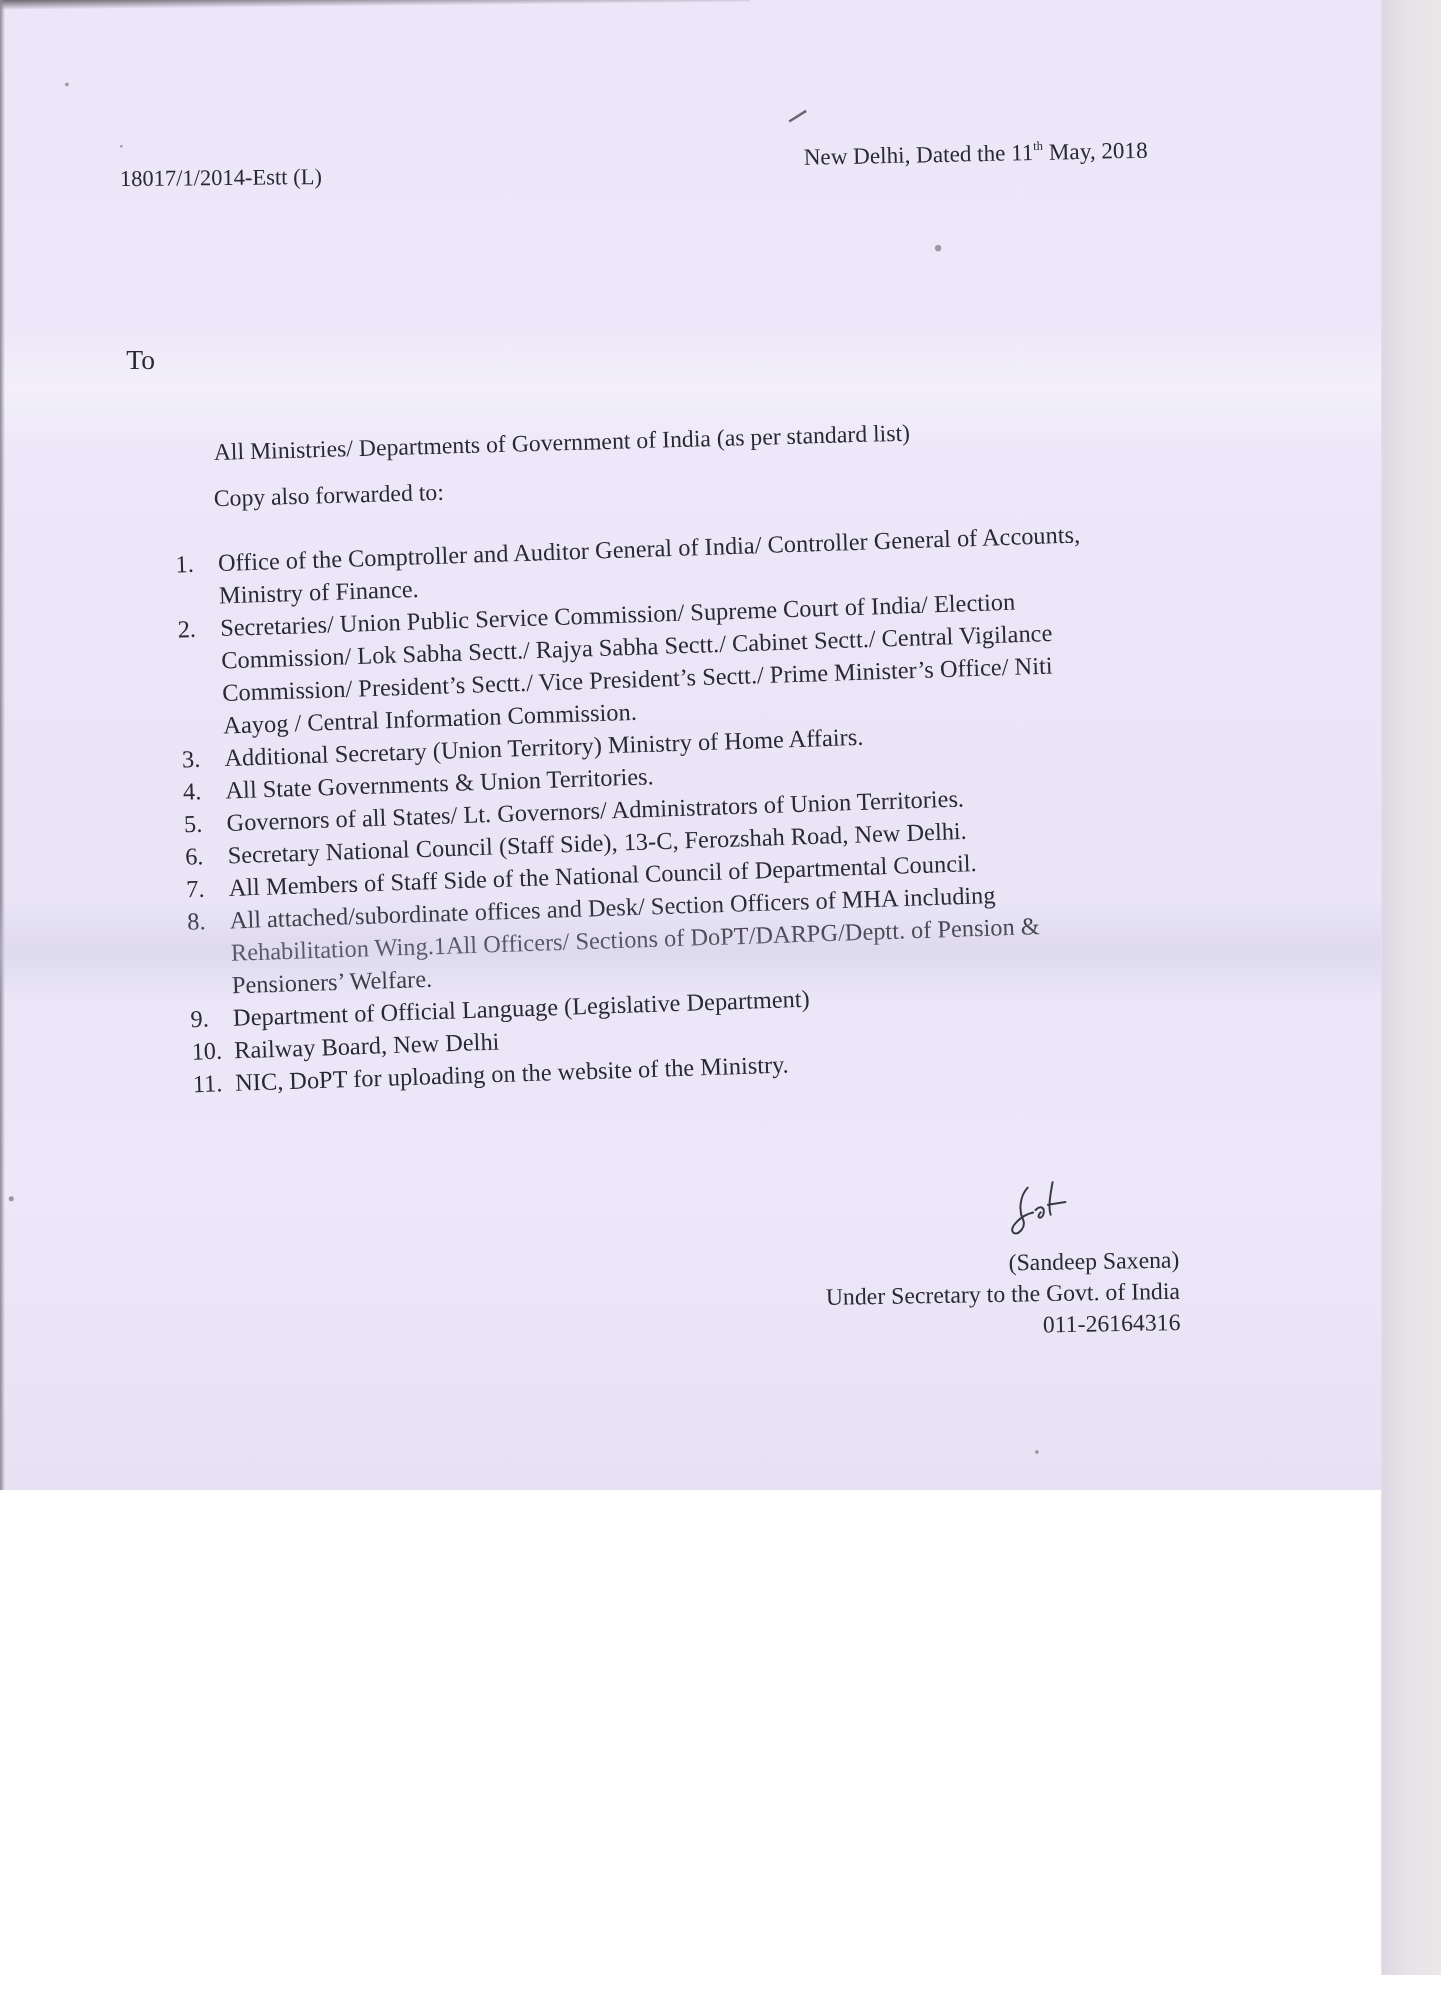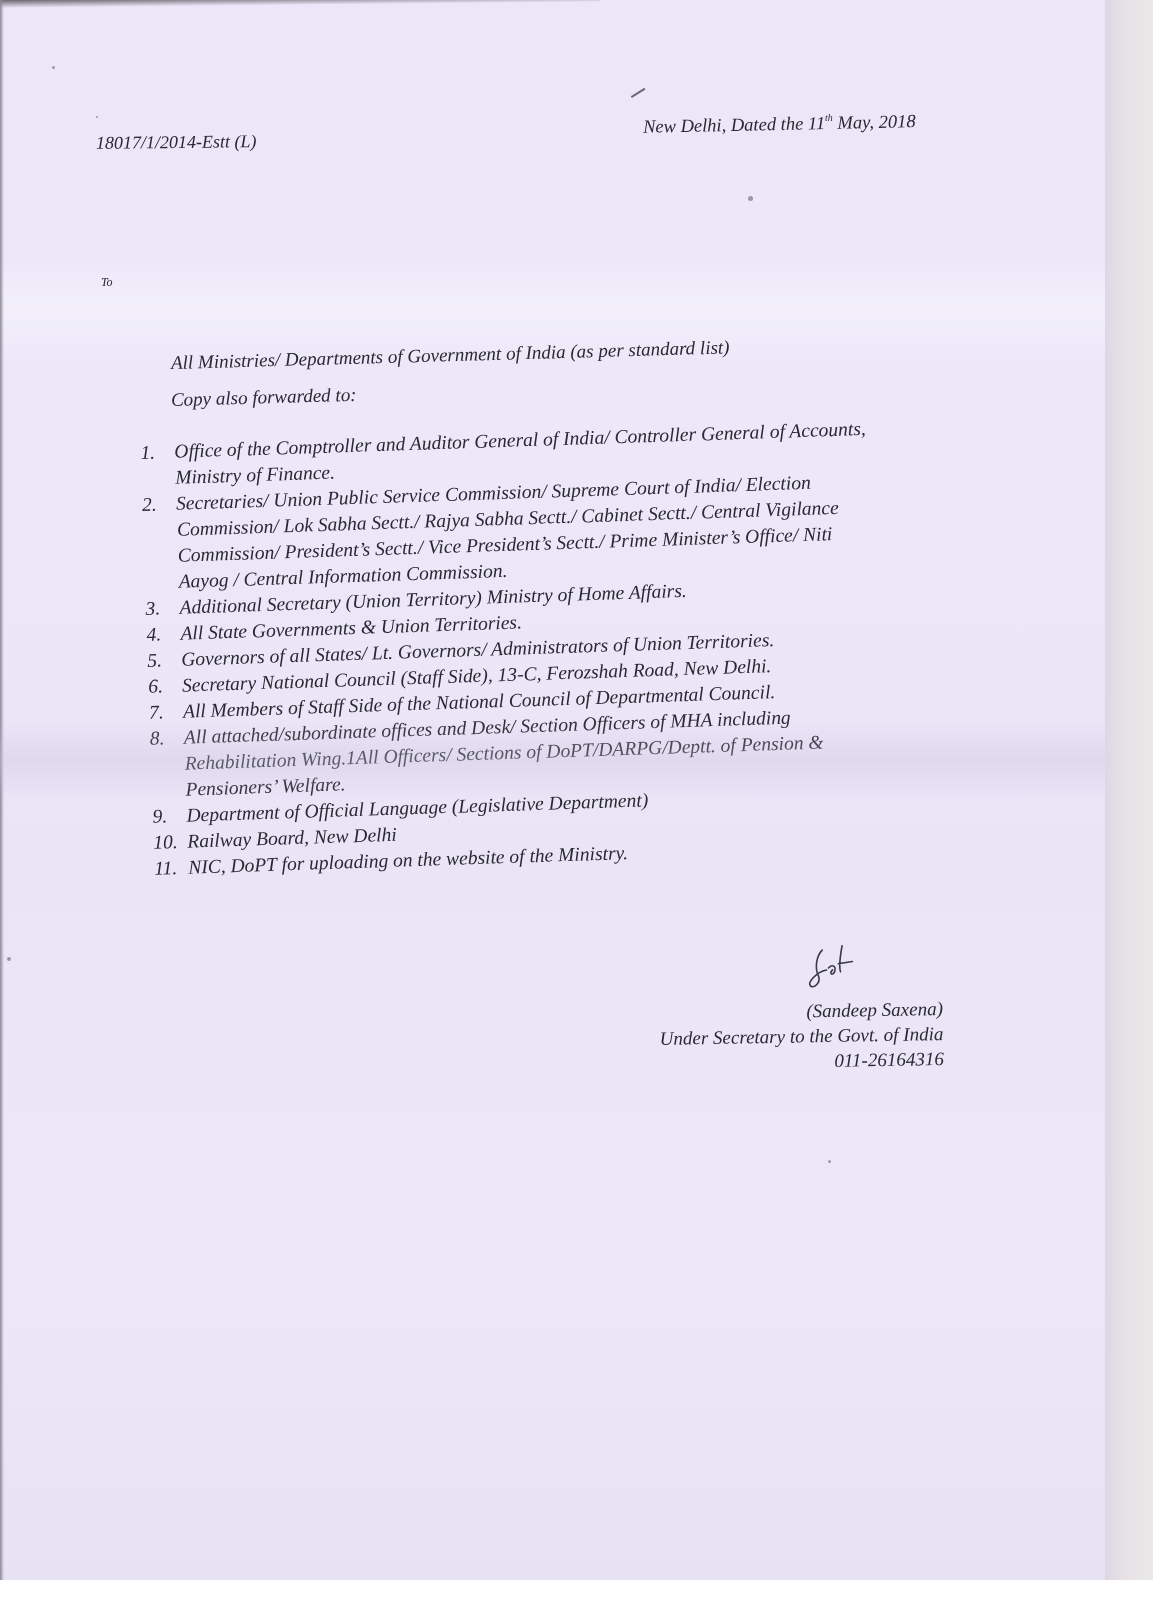--- a/index.html
+++ b/index.html
@@ -14,24 +14,23 @@
     position: relative;
     width: 1153px;
     height: 1600px;
     background: #ffffff;
   }
   .page {
     position: absolute;
     left: 0;
     top: 0;
     width: 1105px;
-    height: 1580px;
+    height: 1192px;
     background: linear-gradient(180deg, #ebe6f8 0%, #ece7f9 30%, #e9e4f6 55%, #ece8fa 80%, #e6e1f3 100%);
     overflow: hidden;
-    font-style: italic;
   }
   .page::before {
     
     content: "";
     position: absolute;
     left: 0; right: 0;
     top: 250px; height: 120px;
     background: linear-gradient(180deg, rgba(255,255,255,0) 0%, rgba(255,255,255,0.35) 50%, rgba(255,255,255,0) 100%);
   }
   .page::after {
@@ -71,21 +70,21 @@
     position: absolute;
     font-family: "Liberation Serif", "DejaVu Serif", serif;
     color: #2a2830;
     font-size: 19px;
     white-space: nowrap;
     letter-spacing: 0;
   }
   .ref { left: 96px; top: 132px; font-size: 18px; transform: rotate(-0.6deg); }
   .dated { left: 643px; top: 113px; font-size: 18.5px; transform: rotate(-1.2deg); }
   .dated sup { font-size: 10px; vertical-align: 8px; }
-  .to { left: 101px; top: 275px; font-size: 12px; text-align: right; }
+  .to { left: 101px; top: 275px; font-size: 22px; text-align: right; }
   .addr1 { left: 171px; top: 352px; transform: rotate(-1.6deg); transform-origin: left center; }
   .addr2 { left: 171px; top: 389px; transform: rotate(-1.6deg); transform-origin: left center; }
 
   .list {
     position: absolute;
     left: 140px;
     top: 440px;
     transform: rotate(-1.9deg);
     transform-origin: left top;
     font-family: "Liberation Serif", "DejaVu Serif", serif;

